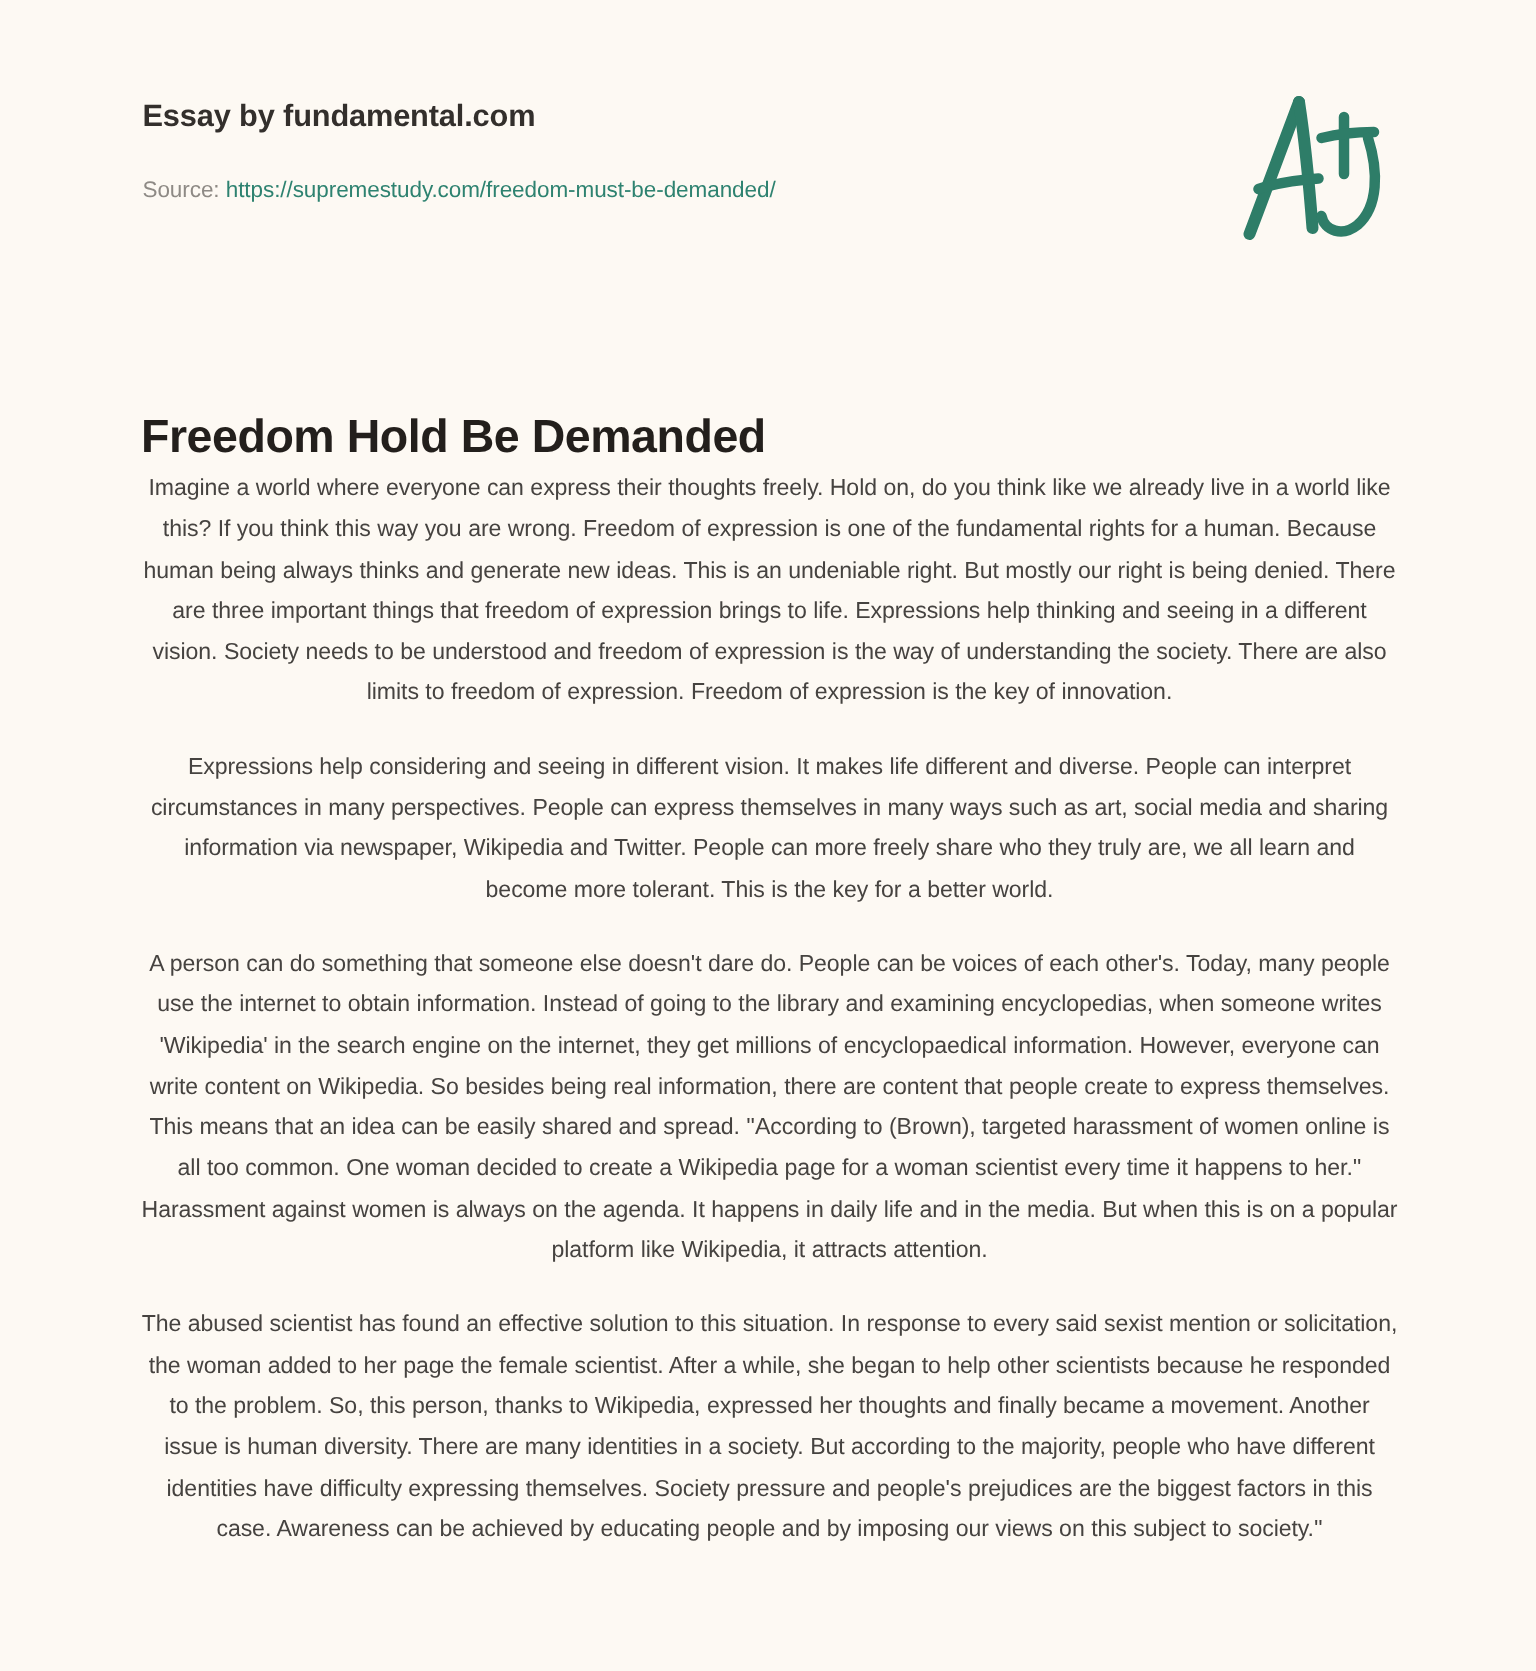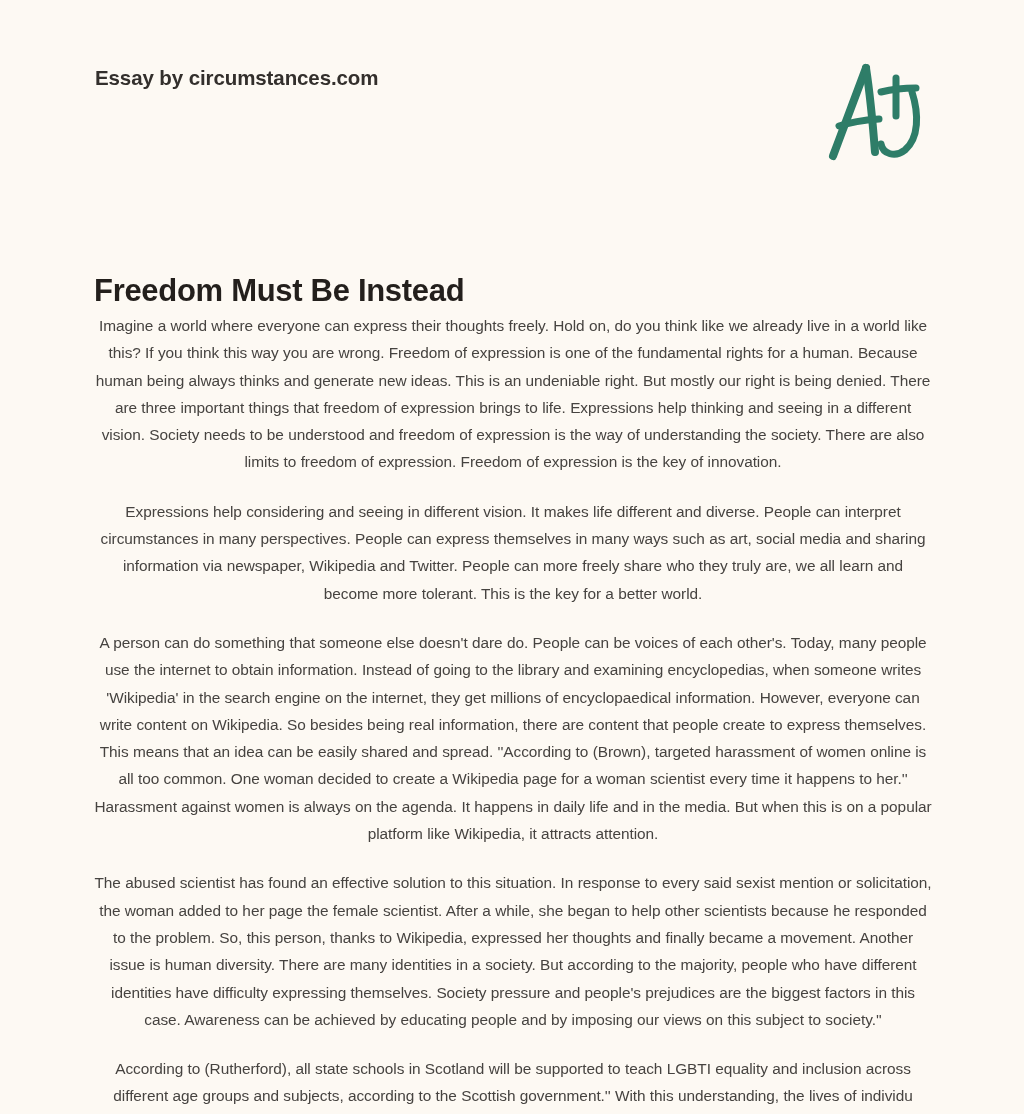--- a/index.html
+++ b/index.html
@@ -111,45 +111,48 @@
     margin-bottom: 0;
   }
 </style>
 </head>
 <body>
 
 <div class="page">
 
   <div class="header">
 
-    <div class="byline">Essay by circumstances.com</div>
+    <div class="byline">Essay by fundamental.com</div>
 
+    <div class="source-line">
+      <span class="source-label">Source:</span>
+      <a class="source-url" href="#">https://supremestudy.com/freedom-must-be-demanded/</a>
+    </div>
 
     <div class="logo">
       <svg viewBox="0 0 130 120" xmlns="http://www.w3.org/2000/svg" fill="none" stroke="#2e7d68" stroke-linecap="round" stroke-linejoin="round">
 
         <path d="M53 12 C 45 34, 32 68, 20 100" stroke-width="8"></path>
 
         <path d="M53 12 C 57 38, 60 70, 62 96" stroke-width="8"></path>
 
         <path d="M26 70 C 38 66, 52 64, 66 63" stroke-width="7"></path>
 
         <path d="M83 22 C 83 36, 83 48, 83 60" stroke-width="7"></path>
 
         <path d="M68 36 C 80 33, 92 32, 103 32" stroke-width="7"></path>
 
         <path d="M99 36 C 106 58, 106 82, 92 94 C 82 102, 70 98, 68 88" stroke-width="7"></path>
       </svg>
     </div>
 
   </div>
 
-  <h1 class="doc-title">Freedom Must Be Instead</h1>
+  <h1 class="doc-title">Freedom Hold Be Demanded</h1>
 
   <div class="body-copy">
     <p>Imagine a world where everyone can express their thoughts freely. Hold on, do you think like we already live in a world like this? If you think this way you are wrong. Freedom of expression is one of the fundamental rights for a human. Because human being always thinks and generate new ideas. This is an undeniable right. But mostly our right is being denied. There are three important things that freedom of expression brings to life. Expressions help thinking and seeing in a different vision. Society needs to be understood and freedom of expression is the way of understanding the society. There are also limits to freedom of expression. Freedom of expression is the key of innovation.</p>
     <p>Expressions help considering and seeing in different vision. It makes life different and diverse. People can interpret circumstances in many perspectives. People can express themselves in many ways such as art, social media and sharing information via newspaper, Wikipedia and Twitter. People can more freely share who they truly are, we all learn and become more tolerant. This is the key for a better world.</p>
     <p>A person can do something that someone else doesn't dare do. People can be voices of each other's. Today, many people use the internet to obtain information. Instead of going to the library and examining encyclopedias, when someone writes 'Wikipedia' in the search engine on the internet, they get millions of encyclopaedical information. However, everyone can write content on Wikipedia. So besides being real information, there are content that people create to express themselves. This means that an idea can be easily shared and spread. ''According to (Brown), targeted harassment of women online is all too common. One woman decided to create a Wikipedia page for a woman scientist every time it happens to her.'' Harassment against women is always on the agenda. It happens in daily life and in the media. But when this is on a popular platform like Wikipedia, it attracts attention.</p>
     <p>The abused scientist has found an effective solution to this situation. In response to every said sexist mention or solicitation, the woman added to her page the female scientist. After a while, she began to help other scientists because he responded to the problem. So, this person, thanks to Wikipedia, expressed her thoughts and finally became a movement. Another issue is human diversity. There are many identities in a society. But according to the majority, people who have different identities have difficulty expressing themselves. Society pressure and people's prejudices are the biggest factors in this case. Awareness can be achieved by educating people and by imposing our views on this subject to society.''</p>
-    <p>According to (Rutherford), all state schools in Scotland will be supported to teach LGBTI equality and inclusion across different age groups and subjects, according to the Scottish government.'' With this understanding, the lives of individu</p>
   </div>
 
 </div>
 
 </body></html>

